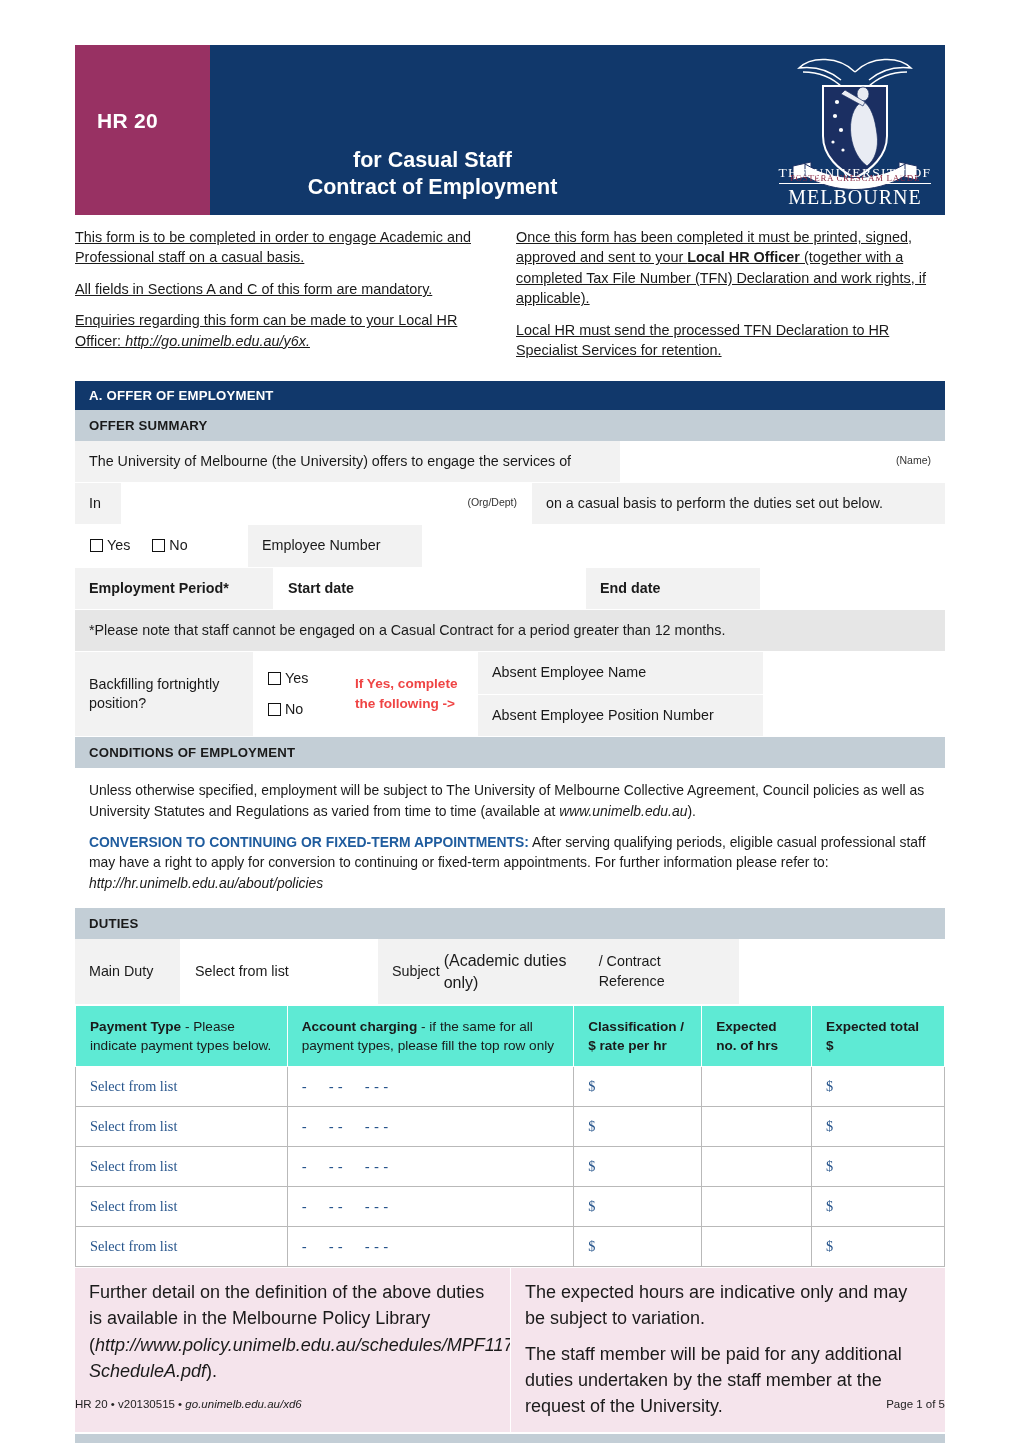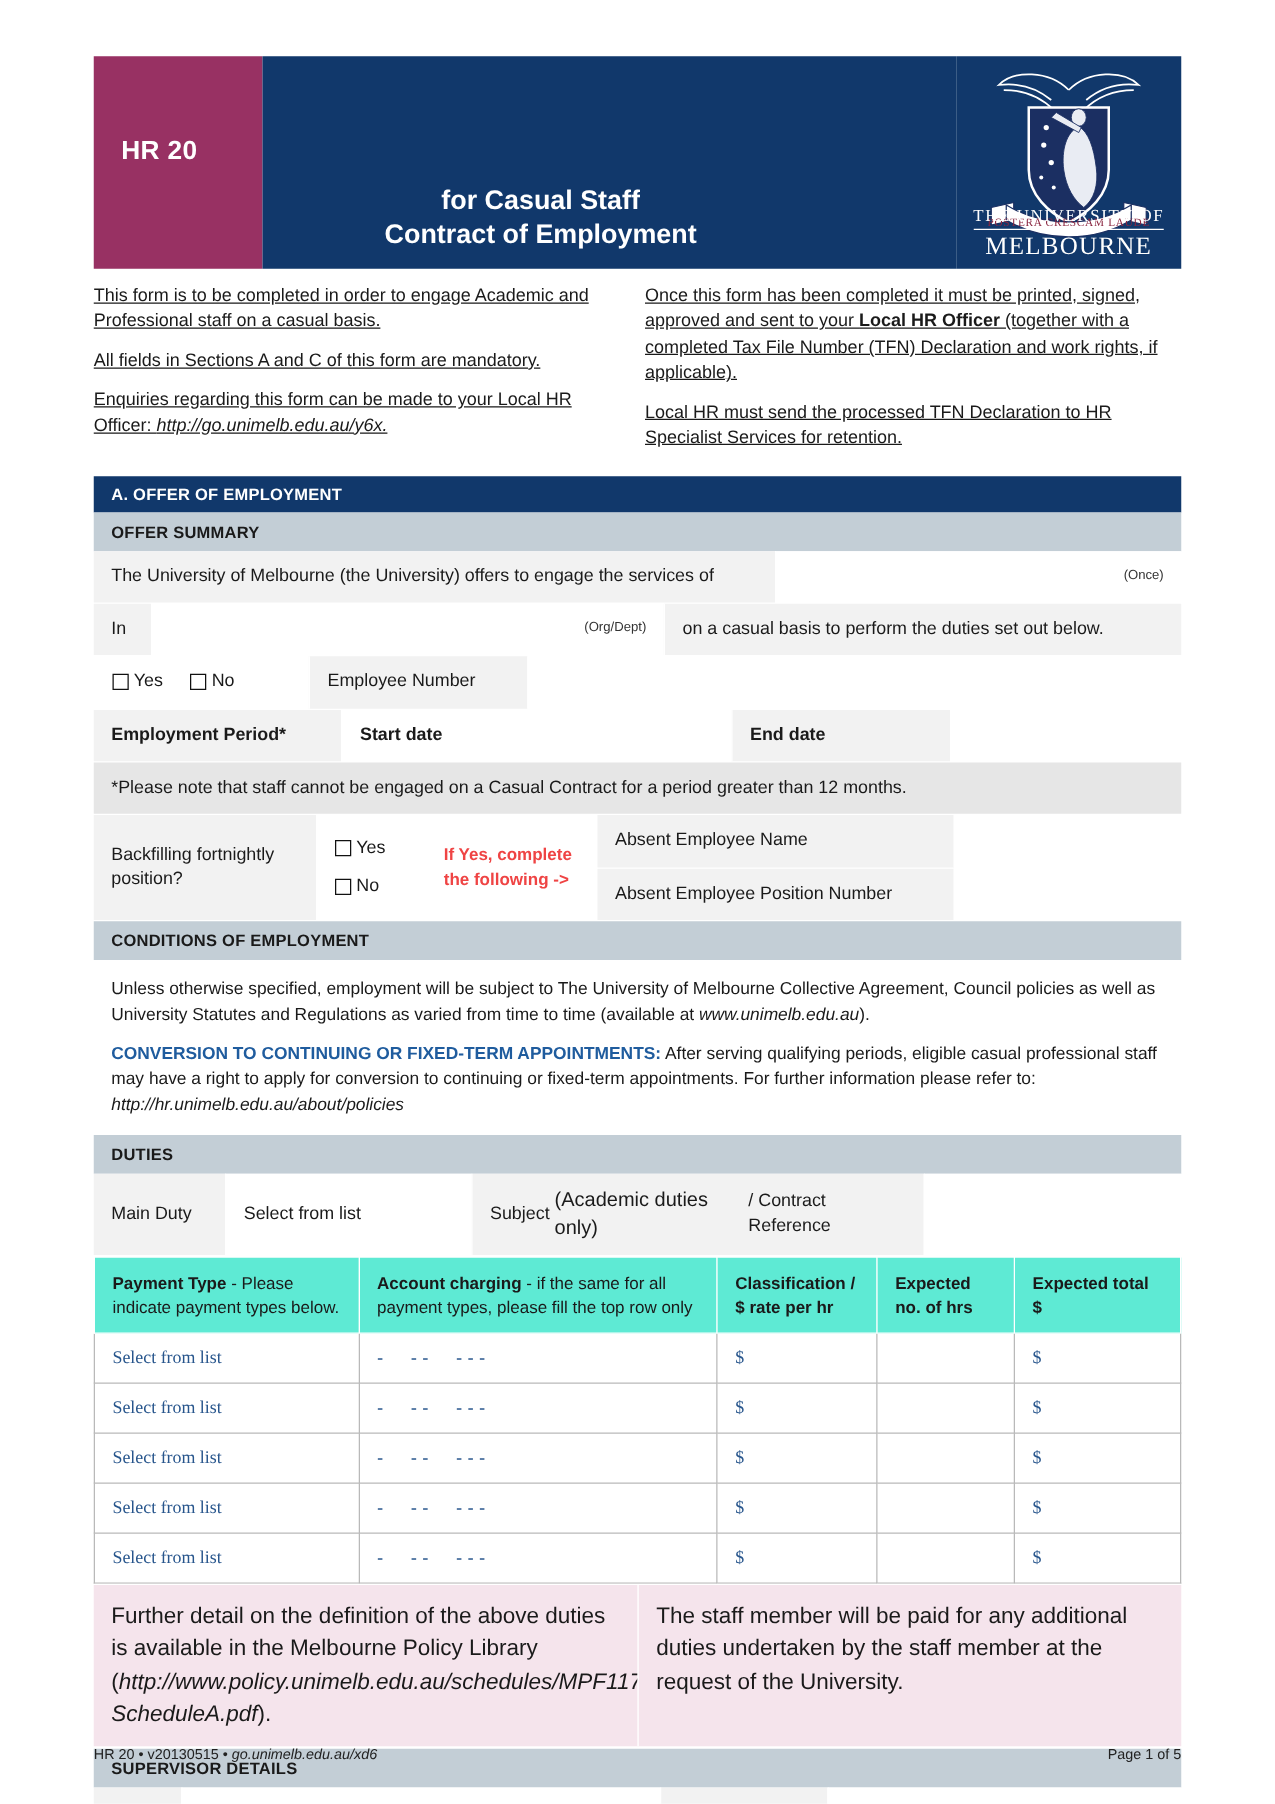--- a/index.html
+++ b/index.html
@@ -292,21 +292,21 @@
       <p>Local HR must send the processed TFN Declaration to HR Specialist Services for retention.</p>
     </div>
   </div>
 
   <div class="sec-navy">A. OFFER OF EMPLOYMENT</div>
   <div class="sub-grey">OFFER SUMMARY</div>
 
   <div class="row">
     <div class="cell" style="width:545px;">The University of Melbourne (the University) offers to engage the services of</div>
     <div class="cell white sep" style="width:325px;">
-      <span class="hint">(Once)</span>
+      <span class="hint">(Name)</span>
     </div>
   </div>
 
   <div class="row">
     <div class="cell" style="width:46px;">In</div>
     <div class="cell white sep" style="width:410px;">
       <span class="hint">(Org/Dept)</span>
     </div>
     <div class="cell sep" style="width:414px;">on a casual basis to perform the duties set out below.</div>
   </div>
@@ -471,20 +471,21 @@
       <td class="dollar">$</td>
     </tr>
   </tbody>
     </table>
 
   <div class="pinkwrap">
     <div class="pink">
       <p><span>Further detail on the definition of the above duties is available in the Melbourne Policy Library (</span><em class="u">http://www.policy.unimelb.edu.au/schedules/MPF1170-ScheduleA.pdf</em><span>).</span></p>
     </div>
     <div class="pink right">
+      <p>The expected hours are indicative only and may be subject to variation.</p>
       <p>The staff member will be paid for any additional duties undertaken by the staff member at the request of the University.</p>
     </div>
   </div>
 
   <div class="sub-grey" style="margin-top:2px;">SUPERVISOR DETAILS</div>
   <div class="row" style="border-bottom:0;">
     <div class="cell" style="width:70px;">Name</div>
     <div class="cell white sep" style="width:383px;"></div>
     <div class="cell sep" style="width:134px;">Employee No#</div>
     <div class="cell white sep" style="width:283px;"></div>

